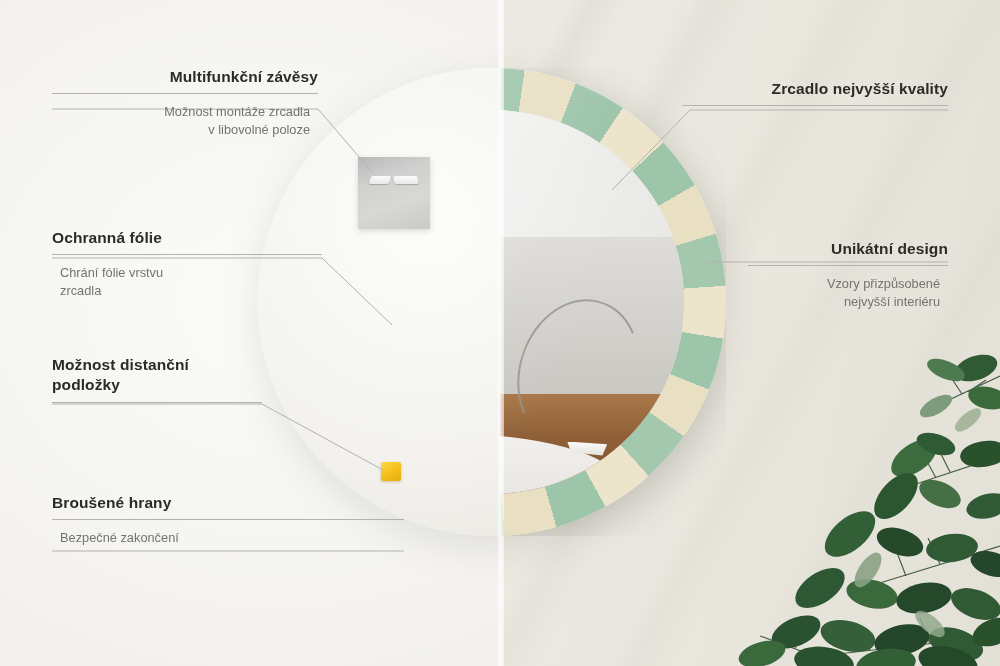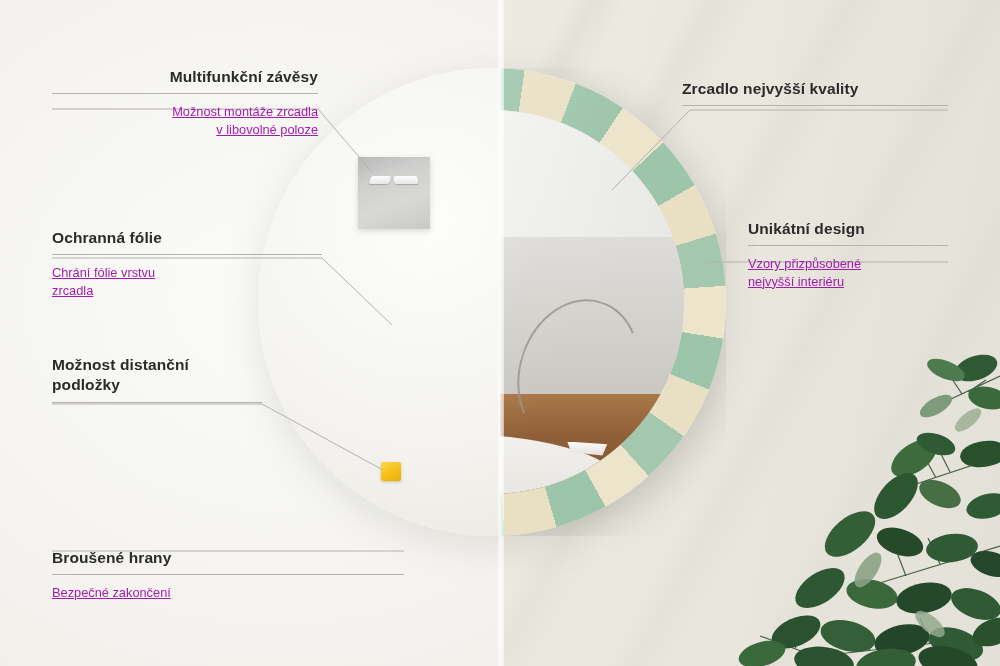--- a/index.html
+++ b/index.html
@@ -232,27 +232,26 @@
     white-space: nowrap;
   }
   .callout .c-rule {
     height: 1px;
     background: #b4b2ad;
     margin-bottom: 9px;
   }
   .callout .c-desc {
     font-size: 12.8px;
     line-height: 1.38;
-    color: #a21caf;
-    margin: 0;
+    color: #737373;
+    margin: 8px;
     white-space: pre-line;
-    text-decoration: underline;
   }
   .callout.right .c-title,
-  .callout.right .c-desc { text-align: left; }
+  .callout.right .c-desc { text-align: right; }
 
   
   .leaders {
     position: absolute; left: 0; top: 0;
     width: 1000px; height: 666px;
     pointer-events: none;
   }
   .leaders svg { display:block; }
 </style>
 </head>
@@ -327,32 +326,32 @@
     <div class="c-desc">Chrání fólie vrstvu
 zrcadla</div>
   </div>
 
   <div class="callout left" style="left:52px; top:355px; width:210px;">
     <div class="c-title" style="white-space:pre-line; line-height:1.3;">Možnost distanční
 podložky</div>
     <div class="c-rule"></div>
   </div>
 
-  <div class="callout left" style="left:52px; top:549px; width:352px;">
+  <div class="callout left" style="left:52px; top:494px; width:352px;">
     <div class="c-title">Broušené hrany</div>
     <div class="c-rule"></div>
     <div class="c-desc">Bezpečné zakončení</div>
   </div>
 
   <div class="callout right" style="left:682px; top:80px; width:266px;">
     <div class="c-title">Zrcadlo nejvyšší kvality</div>
     <div class="c-rule"></div>
   </div>
 
-  <div class="callout right" style="left:748px; top:220px; width:200px;">
+  <div class="callout right" style="left:748px; top:240px; width:200px;">
     <div class="c-title">Unikátní design</div>
     <div class="c-rule"></div>
     <div class="c-desc">Vzory přizpůsobené
 nejvyšší interiéru</div>
   </div>
 
   <div class="plant">
     <svg viewBox="0 0 300 330" xmlns="http://www.w3.org/2000/svg">
       <g stroke="#2c4a2e" stroke-width="1.2" fill="none" opacity="0.85">
         <path d="M300 40 L236 70 M262 58 L250 40 M268 56 L286 44"></path>

